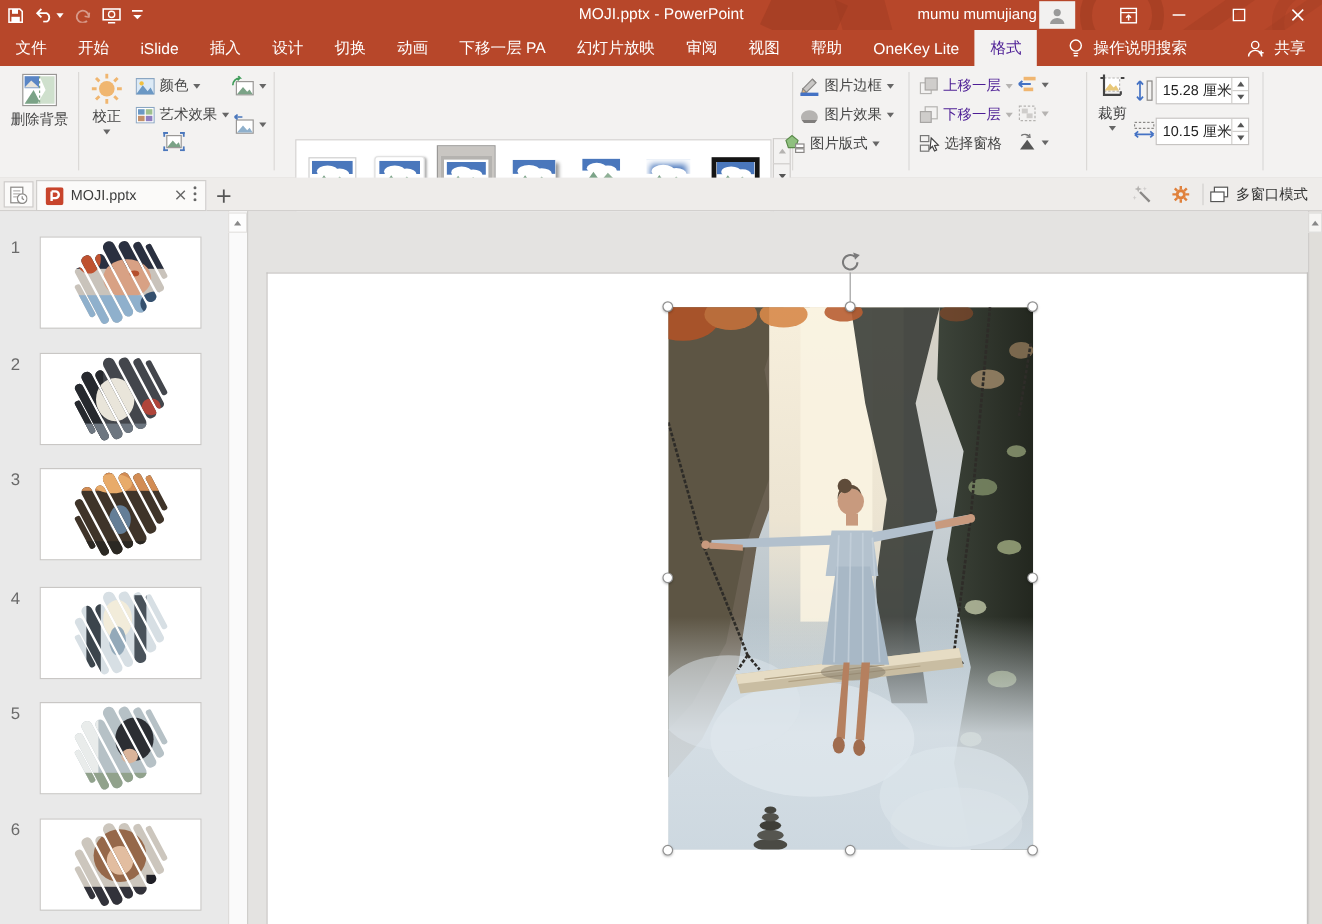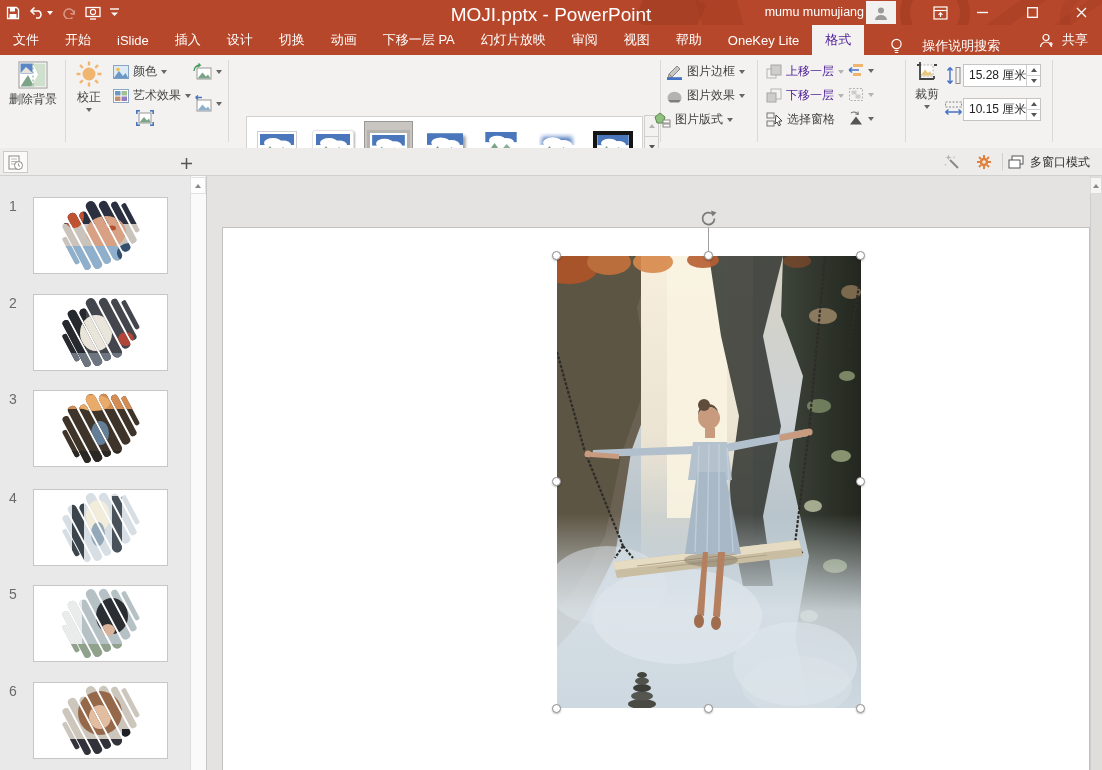--- a/index.html
+++ b/index.html
@@ -6,34 +6,34 @@
   .app{position:relative;width:1102px;height:770px;overflow:hidden;
        font-family:"Liberation Sans","DejaVu Sans",sans-serif;
        -webkit-font-smoothing:antialiased;background:#e4e3e1;}
   .abs{position:absolute;}
 
   
   .titlebar{position:absolute;left:0;top:0;width:1102px;height:25px;background:#b7472a;overflow:hidden;}
   .tb-art{position:absolute;background:#9c3a20;opacity:.55;}
   .tb-art.c{border-radius:50%;background:transparent;border:10px solid #a03c21;opacity:.6;}
   .tb-title{position:absolute;left:50%;top:4px;transform:translateX(-50%);
-            color:#fff;font-size:19px;white-space:nowrap;}
+            color:#fff;font-size:13px;white-space:nowrap;}
   .tb-user{position:absolute;right:238px;top:5px;color:#fff;font-size:12.5px;white-space:nowrap;text-align:right;}
   .qat{position:absolute;left:6px;top:0;height:25px;display:flex;align-items:center;gap:9px;}
   .qbtn{display:flex;align-items:center;gap:2px;}
   .avatar{position:absolute;left:866px;top:1px;width:30px;height:23px;background:#f2f1f0;
           display:flex;align-items:center;justify-content:center;}
   .winbtn{position:absolute;top:0;width:38px;height:25px;display:flex;align-items:center;justify-content:center;}
 
   
   .tabsrow{position:absolute;left:0;top:25px;width:1102px;height:30px;background:#b7472a;
            display:flex;align-items:stretch;color:#fff;font-size:13px;}
   .rtab{display:flex;align-items:center;padding:0 13px;white-space:nowrap;cursor:default;}
   .rtab.active{background:#f3f2f1;color:#4c1d95;}
-  .tellme{display:flex;align-items:flex-end;gap:19px;padding:0 10px;margin-left:16px;white-space:nowrap;}
+  .tellme{display:flex;align-items:center;gap:8px;padding:0 10px;margin-left:16px;white-space:nowrap;}
   .share{display:flex;align-items:center;gap:7px;margin-left:auto;margin-right:14px;white-space:nowrap;}
 
   
   .ribbon{position:absolute;left:0;top:55px;width:1102px;height:93px;background:#f3f2f1;
           border-bottom:1px solid #d2d0ce;font-size:12px;color:#444;}
   .rdiv{position:absolute;top:5px;height:82px;width:1px;background:#dbd9d7;}
   .glabel{position:absolute;top:131px;font-size:12px;color:#666;transform:translateX(-50%);white-space:nowrap;}
   .bigbtn{position:absolute;display:flex;flex-direction:column;align-items:center;gap:2px;white-space:nowrap;}
   .rrow{position:absolute;display:flex;align-items:center;gap:4px;white-space:nowrap;}
   .dis{color:#4c1d95;}
@@ -514,20 +514,40 @@
 
   <div class="doctabs">
     <span class="smallbtn" style="left:3px;top:3px;width:25px;height:22px;background:#fbfaf9;border:1px solid #ccc9c7;box-sizing:border-box;">
       <svg width="15" height="15" viewBox="0 0 15 15">
           <rect x="1" y="1" width="10" height="13" fill="#fff" stroke="#8a8886"></rect>
           <path d="M3,4 h6 M3,6.5 h6 M3,9 h4" stroke="#b5b3b1"></path>
           <circle cx="10.5" cy="10.5" r="4" fill="#fff" stroke="#8a8886"></circle>
           <path d="M10.5,8.5 v2 l1.5,1" fill="none" stroke="#8a8886"></path>
         </svg>
     </span>
+    <div class="dtab">
+      <svg width="15" height="15" viewBox="0 0 15 15">
+          <rect width="15" height="15" rx="2" fill="#c8442c"></rect>
+          <path d="M5,3.5 v8" stroke="#fff" stroke-width="2"></path>
+          <path d="M5,3.5 h3.2 a2.8,2.8 0 0 1 0,5.6 H5" fill="none" stroke="#fff" stroke-width="2"></path>
+        </svg>
+      <span>MOJI.pptx</span>
+      <span style="margin-left:auto">
+        <svg width="9" height="9" viewBox="0 0 9 9">
+            <path d="M1,1 L8,8 M8,1 L1,8" stroke="#666" stroke-width="1.2"></path>
+          </svg>
+      </span>
+      <span>
+        <svg width="3" height="13" viewBox="0 0 3 13">
+            <circle cx="1.5" cy="1.5" r="1.3" fill="#666"></circle>
+            <circle cx="1.5" cy="6.5" r="1.3" fill="#666"></circle>
+            <circle cx="1.5" cy="11.5" r="1.3" fill="#666"></circle>
+          </svg>
+      </span>
+    </div>
     <span class="smallbtn" style="left:176px;top:5px;width:20px;height:20px;">
       <svg width="13" height="13" viewBox="0 0 13 13">
           <path d="M6.5,1 v11 M1,6.5 h11" stroke="#555" stroke-width="1.5"></path>
         </svg>
     </span>
     <span class="smallbtn" style="left:938px;top:3px;width:28px;height:22px;">
       <svg width="16" height="16" viewBox="0 0 16 16">
           <path d="M6,6 L14,14" stroke="#8a8886" stroke-width="2"></path>
           <path d="M4.5,0.5 l0.8,2.2 L7.5,3.5 l-2.2,0.8 L4.5,6.5 l-0.8,-2.2 L1.5,3.5 l2.2,-0.8 Z" fill="#b5b3b1"></path>
           <path d="M10,1.5 l0.5,1.3 1.3,0.5 -1.3,0.5 -0.5,1.3 -0.5,-1.3 -1.3,-0.5 1.3,-0.5 Z" fill="#cfcdcb"></path>

